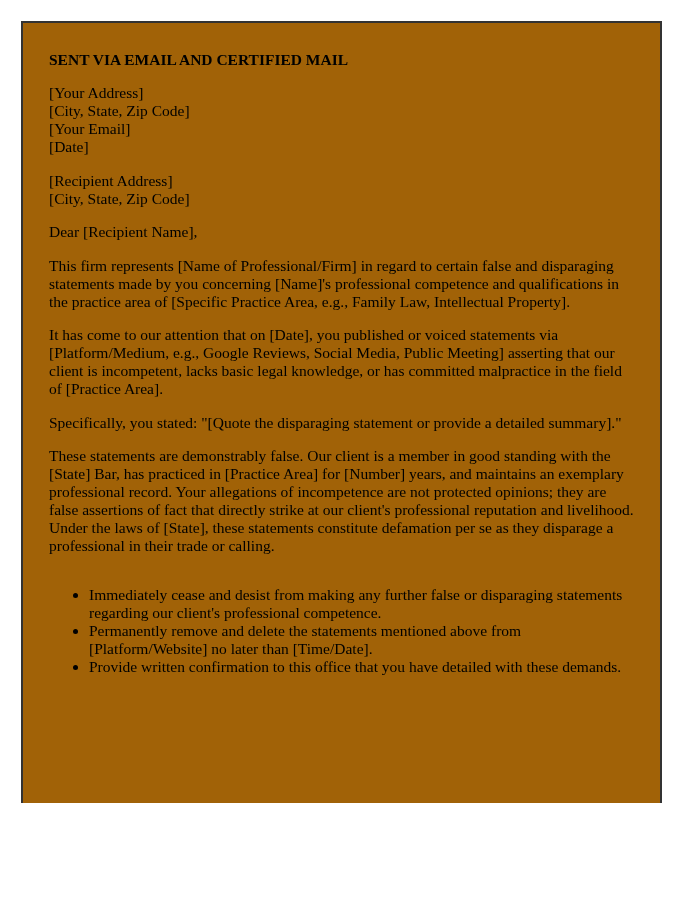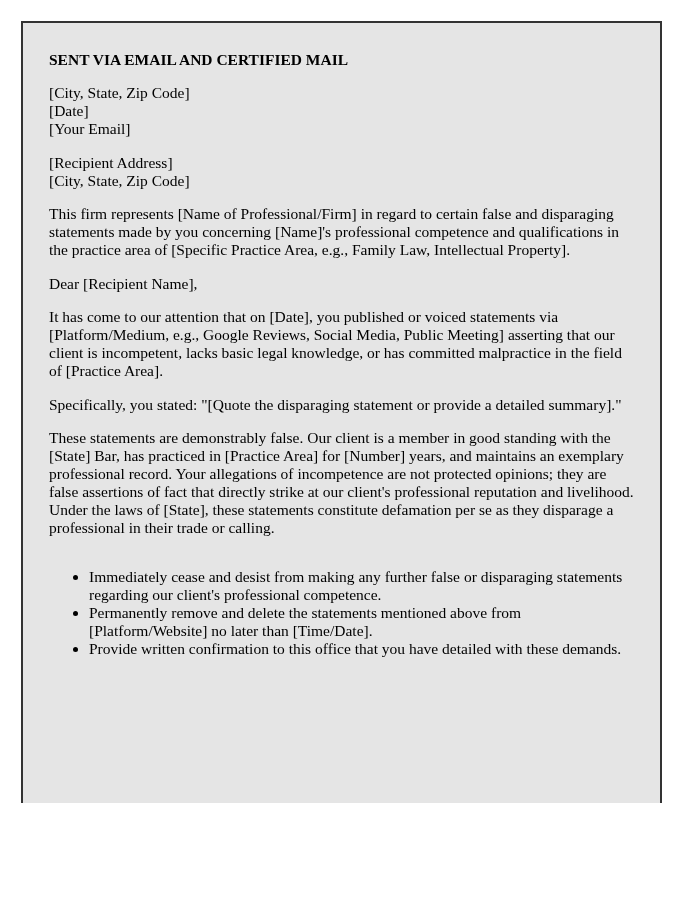--- a/index.html
+++ b/index.html
@@ -22,21 +22,21 @@
     top: 21px;
     width: 641px;
     height: 782px;
     box-sizing: border-box;
     border: 2px solid #333333;
     border-bottom: none;
     padding: 12px 26px 0 26px;
     overflow: hidden;
     font-size: 15.5px;
     line-height: 18px;
-    background: #e5e5e5;
+    background: #a16207;
   }
   .letter-frame p {
     margin: 15.5px 0;
   }
   .addr-block {
     margin: 15.5px 0;
   }
   .addr-line {
     line-height: 18px;
   }
@@ -55,34 +55,35 @@
 </style>
 </head>
 <body>
 
 <div class="page">
   <div class="letter-frame">
 
     <p class="bold">SENT VIA EMAIL AND CERTIFIED MAIL</p>
 
     <div class="addr-block">
+      <div class="addr-line">[Your Address]</div>
       <div class="addr-line">[City, State, Zip Code]</div>
+      <div class="addr-line">[Your Email]</div>
       <div class="addr-line">[Date]</div>
-      <div class="addr-line">[Your Email]</div>
     </div>
 
     <div class="addr-block">
       <div class="addr-line">[Recipient Address]</div>
       <div class="addr-line">[City, State, Zip Code]</div>
     </div>
 
 
+    <p>Dear [Recipient Name],</p>
+
     <p>This firm represents [Name of Professional/Firm] in regard to certain false and disparaging statements made by you concerning [Name]'s professional competence and qualifications in the practice area of [Specific Practice Area, e.g., Family Law, Intellectual Property].</p>
-
-    <p>Dear [Recipient Name],</p>
 
     <p>It has come to our attention that on [Date], you published or voiced statements via [Platform/Medium, e.g., Google Reviews, Social Media, Public Meeting] asserting that our client is incompetent, lacks basic legal knowledge, or has committed malpractice in the field of [Practice Area].</p>
 
     <p>Specifically, you stated: "[Quote the disparaging statement or provide a detailed summary]."</p>
 
     <p>These statements are demonstrably false. Our client is a member in good standing with the [State] Bar, has practiced in [Practice Area] for [Number] years, and maintains an exemplary professional record. Your allegations of incompetence are not protected opinions; they are false assertions of fact that directly strike at our client's professional reputation and livelihood. Under the laws of [State], these statements constitute defamation per se as they disparage a professional in their trade or calling.</p>
 
 
     <ul class="demand-list">
       <li>Immediately cease and desist from making any further false or disparaging statements regarding our client's professional competence.</li>

